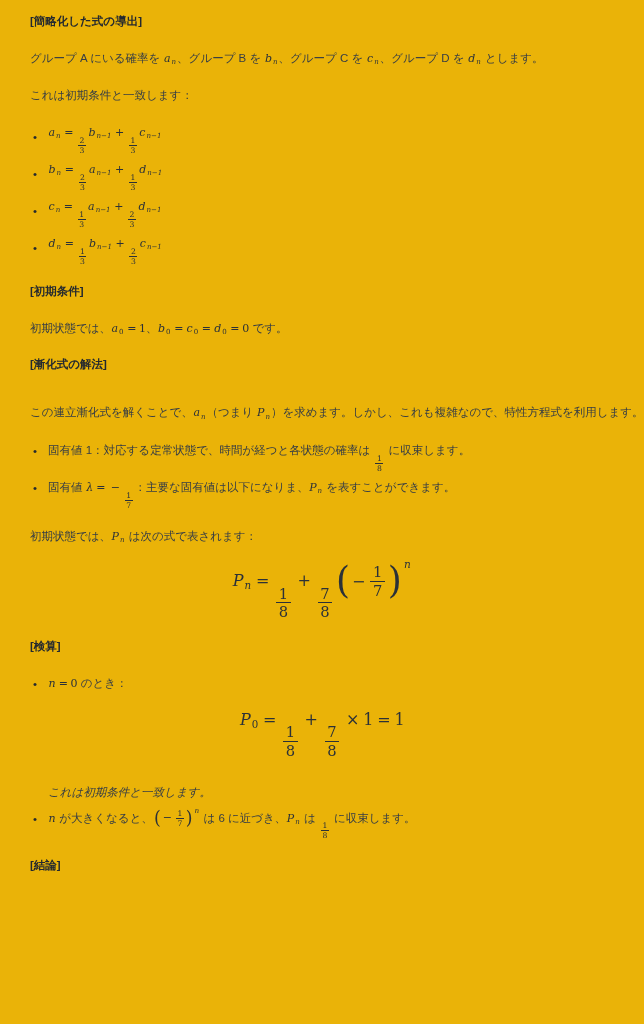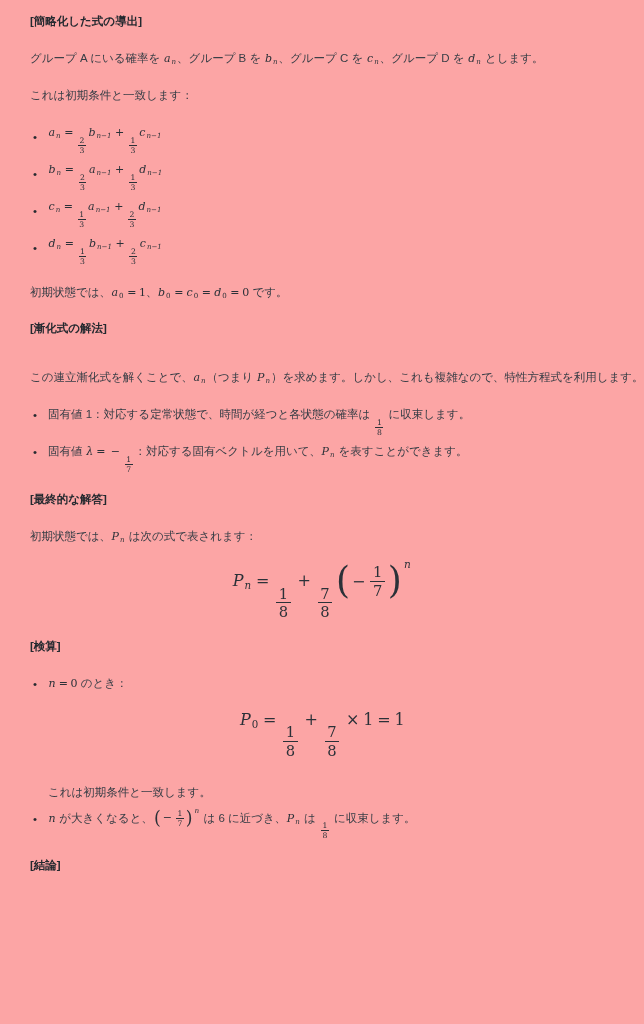--- a/index.html
+++ b/index.html
@@ -1,31 +1,31 @@
 <!DOCTYPE html>
 <html><head>
 <meta charset="utf-8">
 <style>
   html,body { margin:0; padding:0; background:#ffffff; }
-  .page { width:644px; height:1024px; overflow:hidden; background:#fca5a5;
+  .page { width:644px; height:1024px; overflow:hidden; background:#eab308;
           font-family:"Liberation Sans","DejaVu Sans",sans-serif;
           color:#363d45; font-size:11.5px; }
   .content { padding:10px 30px 20px 30px; }
   .content > :first-child { margin-top:2px; }
 
   .heading { font-weight:bold; color:#24292f; margin:16px 0; font-size:11.5px; line-height:1.7; }
   .para { margin:16px 0; line-height:1.85; }
   .para.nowrap { white-space:nowrap;margin-top:28px; }
 
   ul.blist { list-style:none; margin:16px 0; padding:0 0 0 18px; }
   ul.blist li { position:relative; margin:4px 0; line-height:1.9; }
   .bullet { position:absolute; left:-15px; top:1px; color:#24292f; }
   li.eq-item { margin:6px 0; }
   li.eq-item .bullet { top:5px; }
-  .li-note { margin:8px 0 2px 0; line-height:1.85; }
+  .li-note { margin:8px 0 2px 0; line-height:1.85;font-style:italic; }
 
   
   .math { font-family:"DejaVu Serif","Liberation Serif",serif; font-size:11px; color:#2b3138; white-space:nowrap; }
   .math.display { font-size:16px; }
   .mi { font-style:italic; padding:0 0.5px; }
   .mn { font-style:normal; }
   .mo { margin:0 0.24em; font-style:normal; }
   .msub { font-size:64%; vertical-align:-0.3em; margin:0 1px 0 0.5px; }
   .msub.it { font-style:italic; }
 
@@ -78,34 +78,34 @@
               <span class="fden">3</span>
             </span><span class="mi">d</span><span class="msub it">n−1</span></span></li>
         <li class="eq-item"><span class="bullet">•</span><span class="math"><span class="mi">d</span><span class="msub it">n</span><span class="mo">=</span><span class="frac">
               <span class="fnum">1</span>
               <span class="fden">3</span>
             </span><span class="mi">b</span><span class="msub it">n−1</span><span class="mo">+</span><span class="frac">
               <span class="fnum">2</span>
               <span class="fden">3</span>
             </span><span class="mi">c</span><span class="msub it">n−1</span></span></li>
       </ul>
+      <div class="heading">[初期条件]</div>
       <p class="para"><span class="trun">初期状態では、</span><span class="math"><span class="mi">a</span><span class="msub">0</span><span class="mo">=</span><span class="mn">1</span></span><span class="trun">、</span><span class="math"><span class="mi">b</span><span class="msub">0</span><span class="mo">=</span><span class="mi">c</span><span class="msub">0</span><span class="mo">=</span><span class="mi">d</span><span class="msub">0</span><span class="mo">=</span><span class="mn">0</span></span><span class="trun"> です。</span></p>
       <div class="heading">[漸化式の解法]</div>
       <p class="para nowrap"><span class="trun">この連立漸化式を解くことで、</span><span class="math"><span class="mi">a</span><span class="msub it">n</span></span><span class="trun">（つまり </span><span class="math"><span class="mi">P</span><span class="msub it">n</span></span><span class="trun">）を求めます。しかし、これも複雑なので、特性方程式を利用します。</span></p>
       <ul class="blist">
         <li><span class="bullet">•</span><span class="trun">固有値 1：対応する定常状態で、時間が経つと各状態の確率は </span><span class="math"><span class="frac">
               <span class="fnum">1</span>
               <span class="fden">8</span>
             </span></span><span class="trun"> に収束します。</span></li>
         <li><span class="bullet">•</span><span class="trun">固有値 </span><span class="math"><span class="mi">λ</span><span class="mo">=</span><span class="mo">−</span><span class="frac">
               <span class="fnum">1</span>
               <span class="fden">7</span>
-            </span></span><span class="trun">：対応する固有ベクトルを用いて、</span><span class="math"><span class="mi">P</span><span class="msub it">n</span></span><span class="trun"> を表すことができます。</span></li>
+            </span></span><span class="trun">：主要な固有値は以下になりま、</span><span class="math"><span class="mi">P</span><span class="msub it">n</span></span><span class="trun"> を表すことができます。</span></li>
       </ul>
-      <div class="heading">[最終的な解答]</div>
       <p class="para"><span class="trun">初期状態では、</span><span class="math"><span class="mi">P</span><span class="msub it">n</span></span><span class="trun"> は次の式で表されます：</span></p>
       <div class="display-eq"><span class="math display"><span class="mi">P</span><span class="msub it">n</span><span class="mo">=</span><span class="frac">
             <span class="fnum">1</span>
             <span class="fden">8</span>
           </span><span class="mo">+</span><span class="frac">
             <span class="fnum">7</span>
             <span class="fden">8</span>
           </span><span class="pgroup">
             <span class="paren">(</span>
             <span class="pbody">

